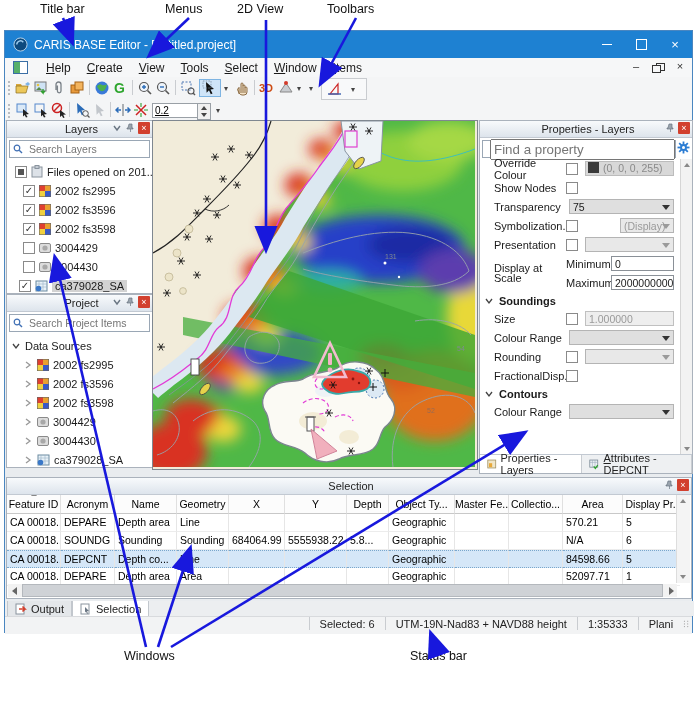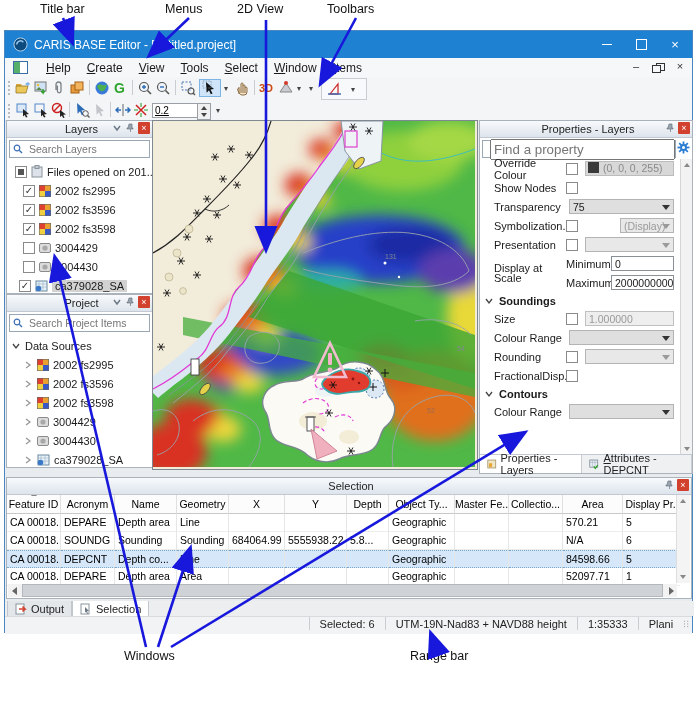--- a/index.html
+++ b/index.html
@@ -106,21 +106,21 @@
 </head>
 <body>
 
 <div class="page">
 
   <span class="note" style="left:40px;top:2px;">Title bar</span>
   <span class="note" style="left:165px;top:2px;">Menus</span>
   <span class="note" style="left:237px;top:2px;">2D View</span>
   <span class="note" style="left:327px;top:2px;">Toolbars</span>
   <span class="note" style="left:124px;top:649px;">Windows</span>
-  <span class="note" style="left:410px;top:649px;">Range bar</span>
+  <span class="note" style="left:410px;top:649px;">Status bar</span>
 
   <svg class="arrows" viewBox="0 0 697 718">
     <defs>
       <marker id="ah" markerWidth="11" markerHeight="9" refX="9" refY="4.5" orient="auto">
         <path d="M0 0 L11 4.5 L0 9 Z" fill="#1818dd"></path>
       </marker>
     </defs>
     <g stroke="#1818dd" stroke-width="2.6">
       <line x1="63" y1="18" x2="72" y2="42" marker-end="url(#ah)"></line>
       <line x1="189" y1="18" x2="150" y2="55" marker-end="url(#ah)"></line>

